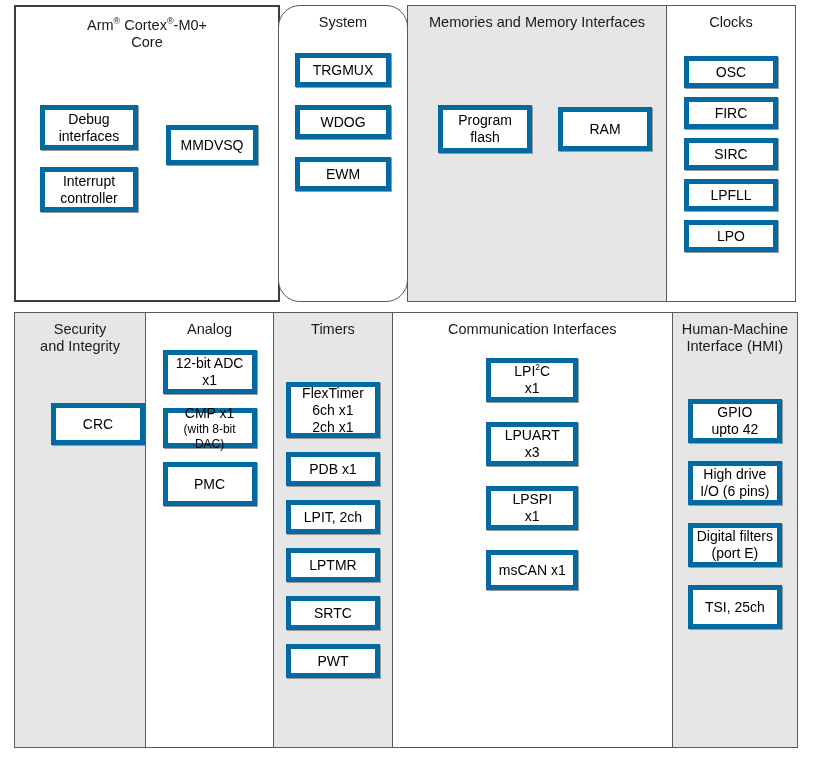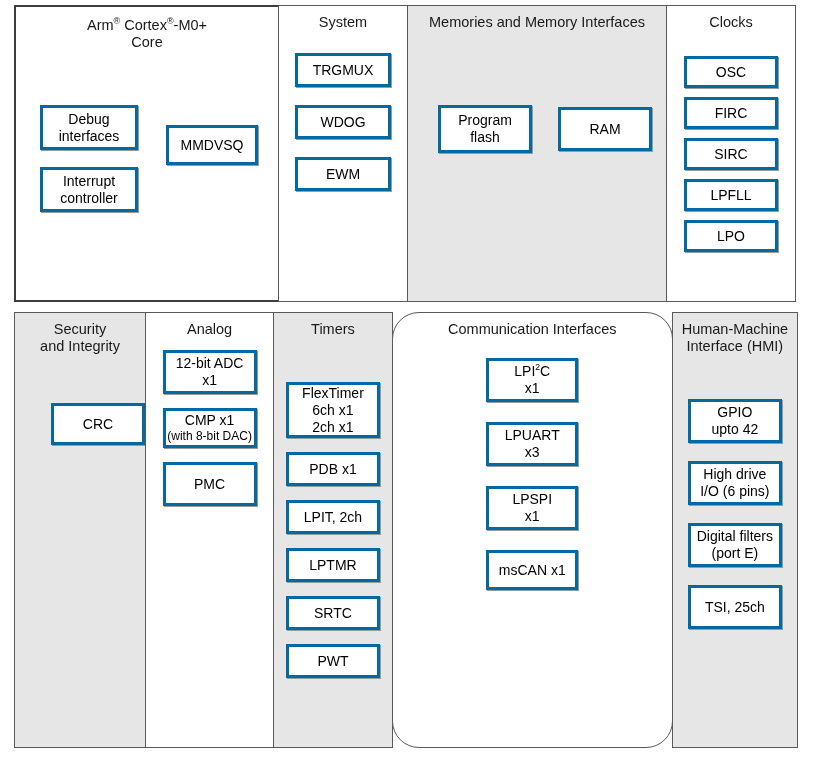--- a/index.html
+++ b/index.html
@@ -59,21 +59,21 @@
   .blocks {
     width: 100%;
     display: flex;
     flex-direction: column;
     align-items: center;
   }
 
   
   .block {
     box-sizing: border-box;
-    border: 3px solid #0369a1;
+    border: 5px solid #0369a1;
     background: #ffffff;
     display: flex;
     flex-direction: column;
     align-items: center;
     justify-content: center;
     text-align: center;
     font-size: 14px;
     line-height: 17px;
     color: #000000;
     box-shadow: 1px 1px 0 0 #9a9a9a;
@@ -83,21 +83,21 @@
     line-height: 15px;
   }
   sup {
     font-size: 0.62em;
     vertical-align: super;
     line-height: 0;
   }
 
   
   #panel-core   { width: 266px; }
-  #panel-system { width: 130px; }
+  #panel-system { width: 130px; border-radius: 22px; }
   #panel-mem    { width: 260px; }
   #panel-clocks { width: 130px; }
 
   #panel-core .panel-title { padding-top: 10px; }
   #core-blocks {
     position: absolute;
     left: 0; top: 98px;
     width: 100%;
     display: block;
   }
@@ -112,21 +112,21 @@
   #blk-pflash { position:absolute; left: 30px;  top: 42px; width: 94px; height: 48px; }
   #blk-ram    { position:absolute; left: 150px; top: 44px; width: 94px; height: 44px; }
 
   #panel-clocks .blocks { padding-top: 25px; gap: 9px; }
   #panel-clocks .block { width: 94px; height: 32px; }
 
   
   #panel-security { width: 133px; }
   #panel-analog   { width: 136px; }
   #panel-timers   { width: 126px; }
-  #panel-comm     { width: 296px; border-radius: 27px; }
+  #panel-comm     { width: 296px; }
   #panel-hmi      { width: 133px; }
 
   #panel-security .blocks { padding-top: 16px; margin-left: 36px; }
   #panel-security .block { width: 94px; height: 42px; }
 
   #panel-analog .blocks { padding-top: 12px; gap: 14px; }
   #panel-analog .block { width: 94px; height: 44px; }
   #blk-cmp { height: 40px !important; }
 
   #panel-timers .blocks { padding-top: 12px; gap: 14px; }

